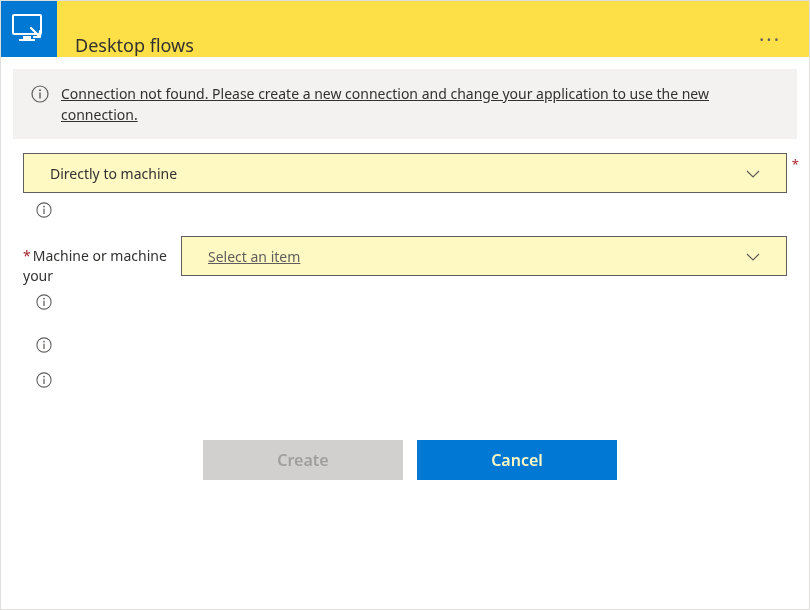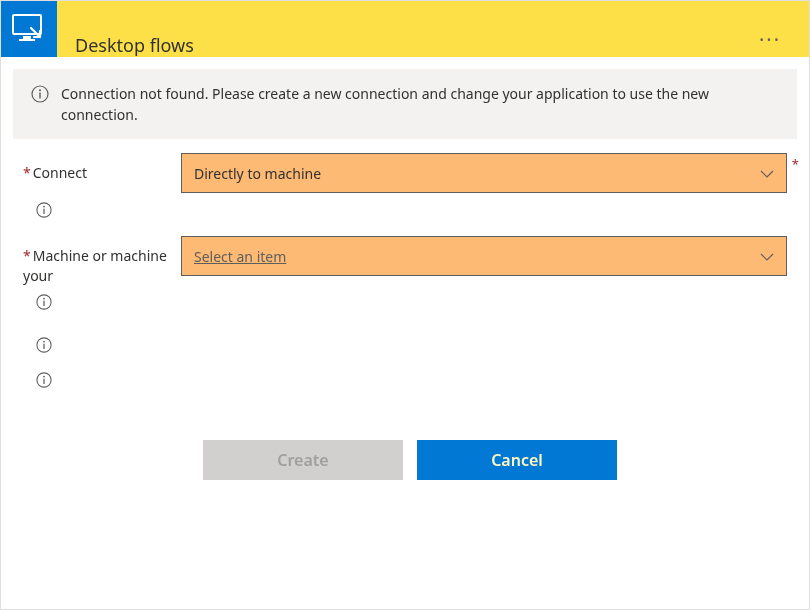--- a/index.html
+++ b/index.html
@@ -43,20 +43,21 @@
       cursor: pointer;
       padding: 4px 8px;
     }
     .alert {
       display: flex;
       align-items: flex-start;
       background: #f3f2f1;
       padding: 14px 20px 14px 18px;
       margin: 12px 12px 0 12px;
       gap: 12px;
+      text-decoration: underline;
     }
     .alert-icon {
       flex-shrink: 0;
       margin-top: 2px;
     }
     .alert-text {
       font-size: 14px;
       color: #323130;
       line-height: 1.5;
     }
@@ -88,22 +89,22 @@
       color: #a4262c;
       position: absolute;
       right: -12px;
       top: 2px;
       font-size: 13px;
     }
     .select-box, .text-input {
       width: 100%;
       height: 40px;
       border: 1px solid #605e5c;
-      background: #fdba74;
-      padding: 0 12px;
+      background: #fef9c3;
+      padding: 0 26px;
       font-size: 14px;
       font-family: inherit;
       color: #323130;
       display: flex;
       align-items: center;
       justify-content: space-between;
       cursor: pointer;
     }
     .select-box.placeholder { color: #605e5c; text-decoration: underline; }
     .text-input { cursor: text; outline: none; }
@@ -173,21 +174,20 @@
       <circle cx="9" cy="5.2" r="1" fill="#605e5c"></circle>
       <rect x="8.3" y="7.5" width="1.4" height="6" fill="#605e5c"></rect>
     </svg>
   </span>
   <div class="alert-text">Connection not found. Please create a new connection and change your application to use the new connection.</div>
 </div>
 
 <div class="form">
 
   <div class="row">
-    <div class="label-col"><span class="req">*</span><span>Connect</span></div>
     <div class="input-col">
       <div class="select-box">
         <span>Directly to machine</span>
         <span class="chevron">
           <svg width="14" height="10" viewBox="0 0 14 10">
               <path d="M1 2 L7 8 L13 2" fill="none" stroke="#605e5c" stroke-width="1.2"></path>
             </svg>
         </span>
       </div>
       <span class="outer-req">*</span>

